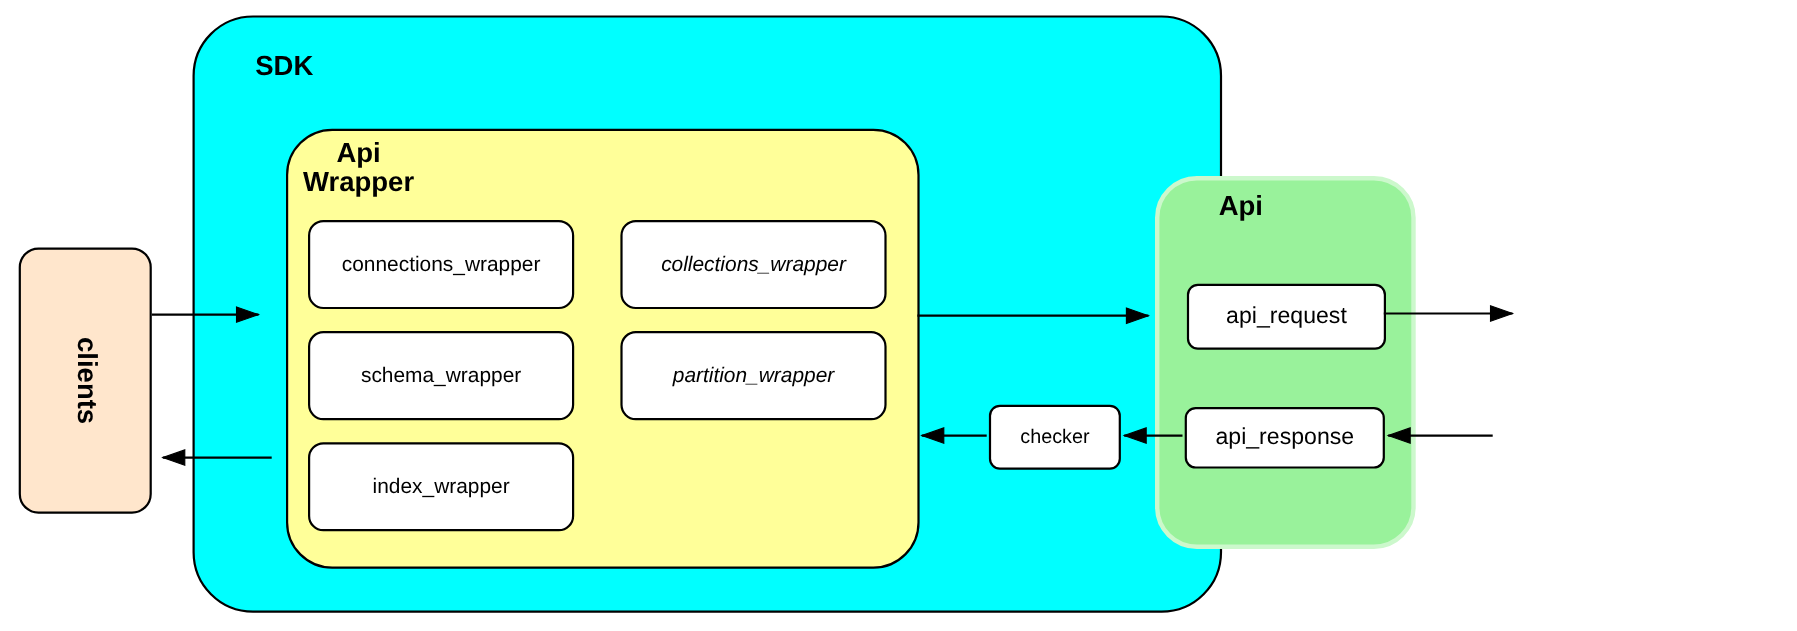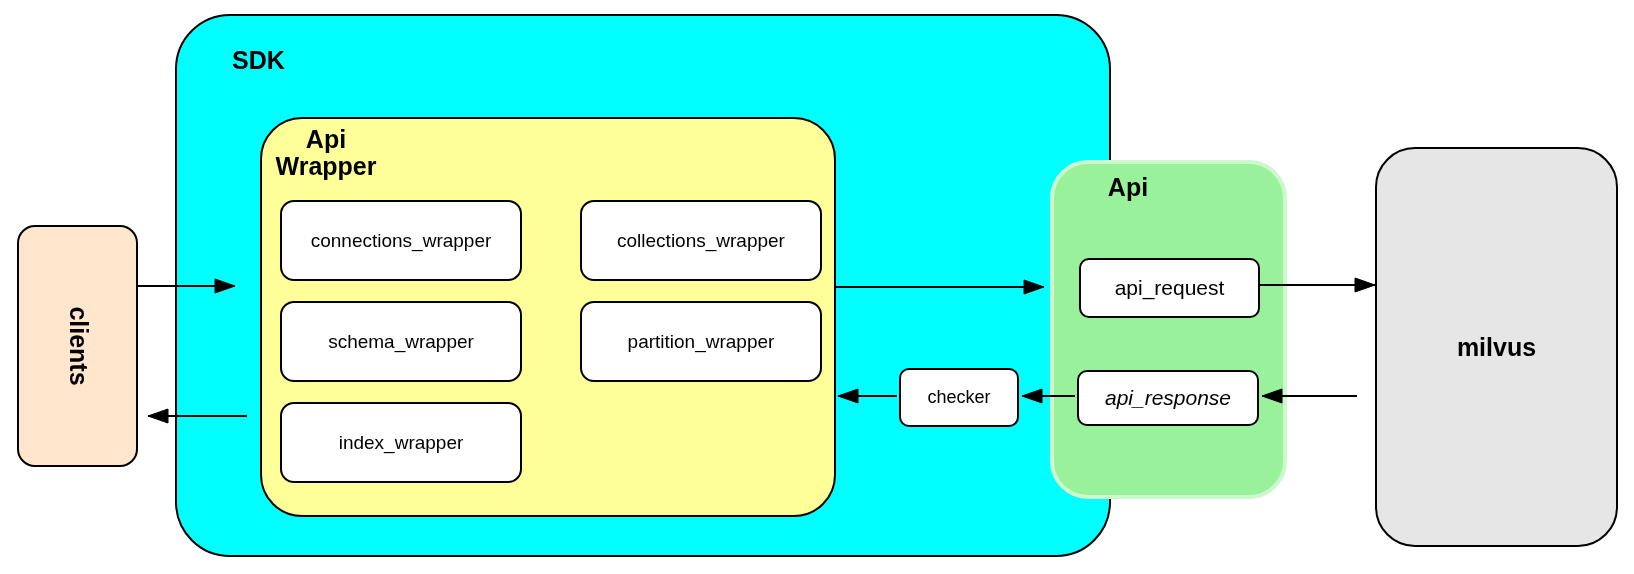--- a/index.html
+++ b/index.html
@@ -42,21 +42,21 @@
   #api-wrapper-label {
     left: 2px; top: 7px; width: 124px; text-align: center;
     font-weight: bold; font-size: 25px; line-height: 27px;
   }
   .module {
     position: absolute; box-sizing: border-box;
     width: 242px; height: 81px;
     background: var(--node-fill); border: 2px solid var(--stroke);
     border-radius: 14px; font-size: 19px;
   }
-  .col1 { left: 18px; }  .col2 { left: 318px; }
+  .col1 { left: 18px; }  .col2 { left: 302px; font-style: italic; }
   .row1 { top: 81px; }   .row2 { top: 182px; }  .row3 { top: 283px; }
 
   
   #checker {
     left: 722px; top: 352px; width: 120px; height: 59px;
     background: var(--node-fill); border-radius: 10px; font-size: 18px; text-align: right;
   }
 
   
   #api-gateway {
@@ -68,21 +68,21 @@
   #api-gateway-label {
     left: 4px; top: 10px; width: 140px; text-align: center;
     font-weight: bold; font-size: 25px; line-height: 27px;
   }
   .gw-node {
     position: absolute; box-sizing: border-box;
     background: var(--node-fill); border: 2px solid var(--stroke);
     border-radius: 10px; font-size: 21px;
   }
   #api-request  { left: 25px; top: 94px;  width: 181px; height: 60px; }
-  #api-response { left: 23px; top: 206px; width: 182px; height: 56px; font-style: italic; }
+  #api-response { left: 23px; top: 206px; width: 182px; height: 56px; }
 
   
   #milvus {
     left: 1375px; top: 147px; width: 243px; height: 400px;
     background: var(--milvus-fill); border-radius: 40px;
     font-weight: bold; font-size: 25px;
   }
 
   
   #arrows { position: absolute; left: 0; top: 0; pointer-events: none; }
@@ -116,21 +116,20 @@
 
     <div id="api-gateway" class="abs">
       <div id="api-gateway-label" class="abs">
         <span style="display:block">Api</span>
       </div>
       <div id="api-request" class="gw-node center">api_request</div>
       <div id="api-response" class="gw-node center">api_response</div>
     </div>
   </div>
 
-  <div id="milvus" class="abs bordered center">milvus</div>
 
   <svg id="arrows" width="1634" height="574" viewBox="0 0 1634 574">
     <defs>
       <marker id="ah" markerUnits="userSpaceOnUse" markerWidth="24" markerHeight="18" refX="21" refY="8" orient="auto">
         <path d="M1,1 L21,8 L1,15 Z" fill="#000" stroke="#000"></path>
       </marker>
     </defs>
     <line x1="138" y1="286" x2="235" y2="286" marker-end="url(#ah)"></line>
     <line x1="834" y1="287" x2="1044" y2="287" marker-end="url(#ah)"></line>
     <line x1="1258" y1="285" x2="1375" y2="285" marker-end="url(#ah)"></line>

